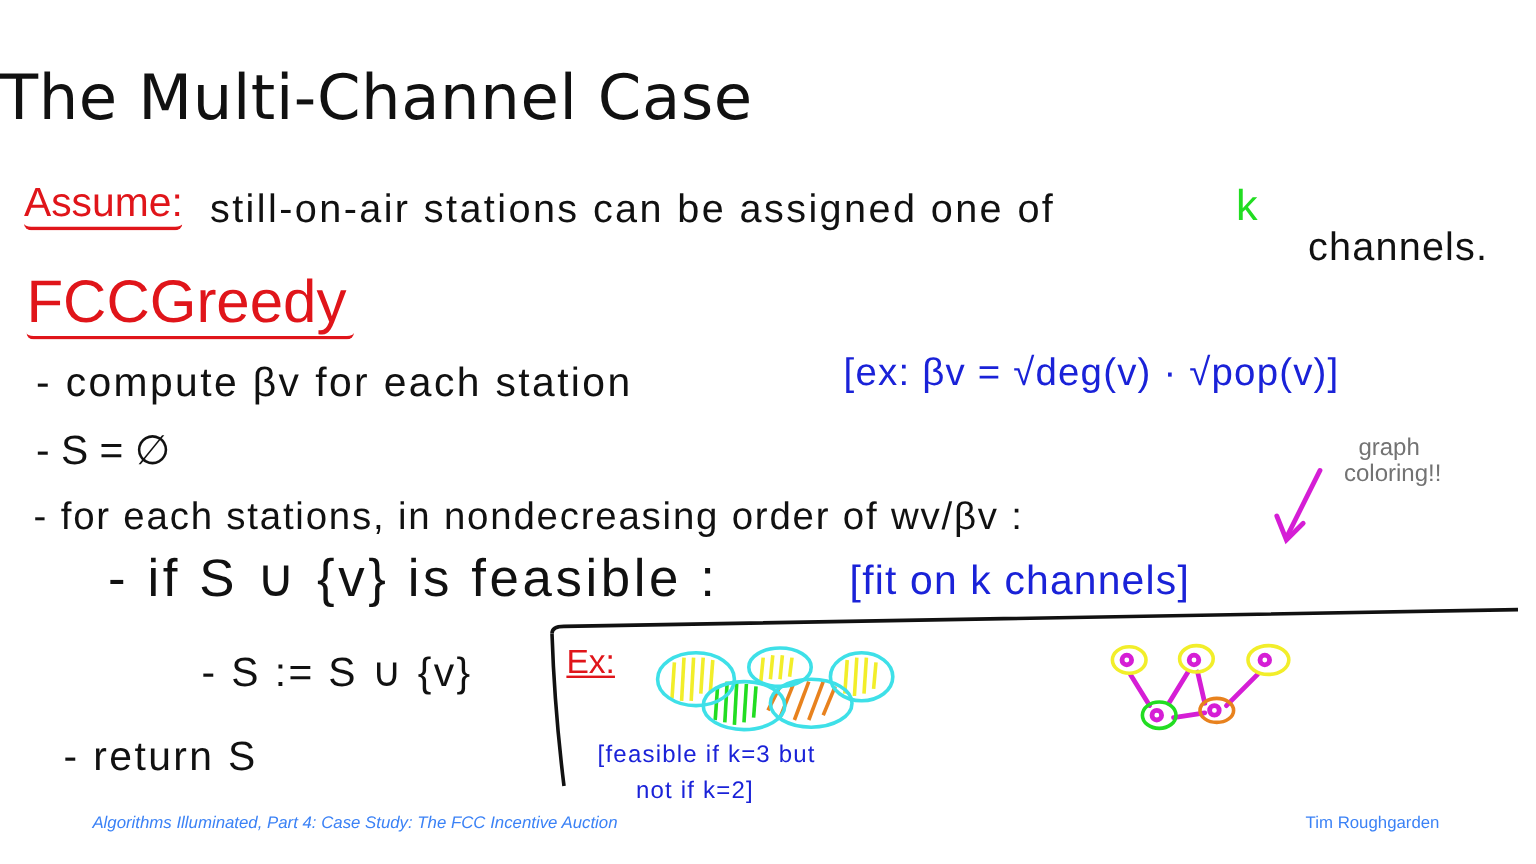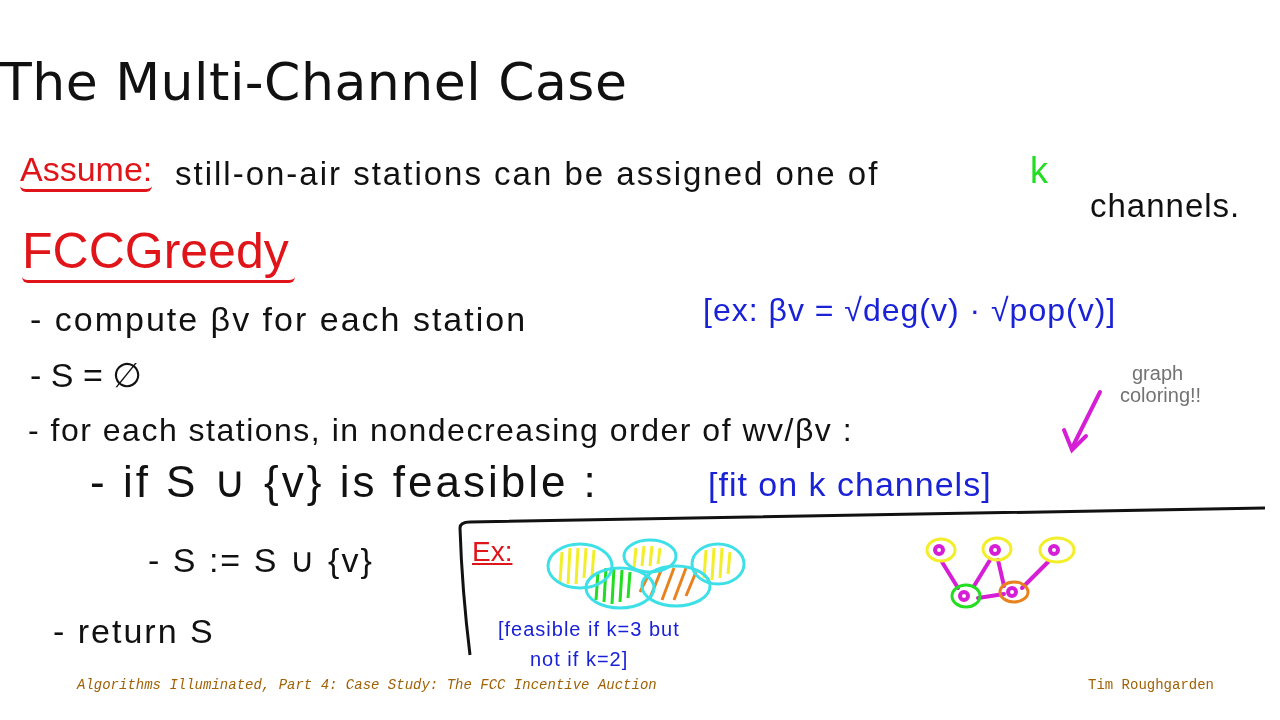--- a/index.html
+++ b/index.html
@@ -5,21 +5,21 @@
   html, body { margin:0; padding:0; background:#ffffff; }
   body { width:1280px; height:720px; position:relative; overflow:hidden; font-family:"Liberation Sans", sans-serif; }
   .title { position:absolute; left:0; width:1072px; top:52px; text-align:left; font-family:"DejaVu Sans", sans-serif; font-size:52px; color:#111; letter-spacing:0.5px; }
   .hw { position:absolute; font-family:Liberation Sans, sans-serif; white-space:nowrap; }
   .black { color:#111; }
   .red { color:#e0151a; }
   .blue { color:#1a22d8; }
   .green { color:#22dd22; }
   .magenta { color:#737373; }
   .ul { border-bottom:3px solid #e0151a; border-radius:0 0 6px 6px; }
-  .footer { position:absolute; top:677px; font-family:Liberation Mono, monospace; font-size:14px; color:#a16207; }
+  .footer { position:absolute; top:677px; font-family:Liberation Sans, sans-serif; font-size:14px; color:#3b82f6; }
   svg { position:absolute; left:0; top:0; }
 </style>
 </head>
 <body>
 
 <div class="title">The Multi-Channel Case</div>
 
 <div class="hw red ul" style="left:20px;top:150px;font-size:34px;">Assume:</div>
 <div class="hw black" style="left:175px;top:155px;font-size:33px;letter-spacing:2px;">still-on-air stations can be assigned one of</div>
 <div class="hw green" style="left:1030px;top:150px;font-size:36px;">k</div>
@@ -35,21 +35,21 @@
 <div class="hw black" style="left:28px;top:412px;font-size:32px;letter-spacing:1.5px;">- for each stations, in nondecreasing order of wv/βv :</div>
 
 <div class="magenta hw" style="left:1120px;top:362px;font-size:20px;line-height:22px;">
   <div style="padding-left:12px;">graph</div>
   <div>coloring!!</div>
 </div>
 
 <div class="hw black" style="left:90px;top:456px;font-size:44px;letter-spacing:3px;">- if S ∪ {v} is feasible :</div>
 <div class="hw blue" style="left:708px;top:465px;font-size:34px;letter-spacing:1px;">[fit on k channels]</div>
 
-<div class="hw black" style="left:148px;top:540px;font-size:34px;letter-spacing:2px;">- S := S ∪ {v}</div>
+<div class="hw black" style="left:168px;top:540px;font-size:34px;letter-spacing:2px;">- S := S ∪ {v}</div>
 
 <div class="hw black" style="left:28px;top:612px;font-size:34px;letter-spacing:2px;margin-left:25px;">- return S</div>
 
 <div class="hw red" style="left:472px;top:536px;font-size:28px;text-decoration:underline;text-align:center;">Ex:</div>
 <div class="hw blue" style="left:498px;top:618px;font-size:20px;letter-spacing:1px;">[feasible if k=3 but</div>
 <div class="hw blue" style="left:530px;top:648px;font-size:20px;letter-spacing:1px;">not if k=2]</div>
 
 <svg width="1280" height="720">
 
   <path d="M1100 392 L1072 448" stroke="#d51ed5" stroke-width="4" fill="none" stroke-linecap="round"></path>

